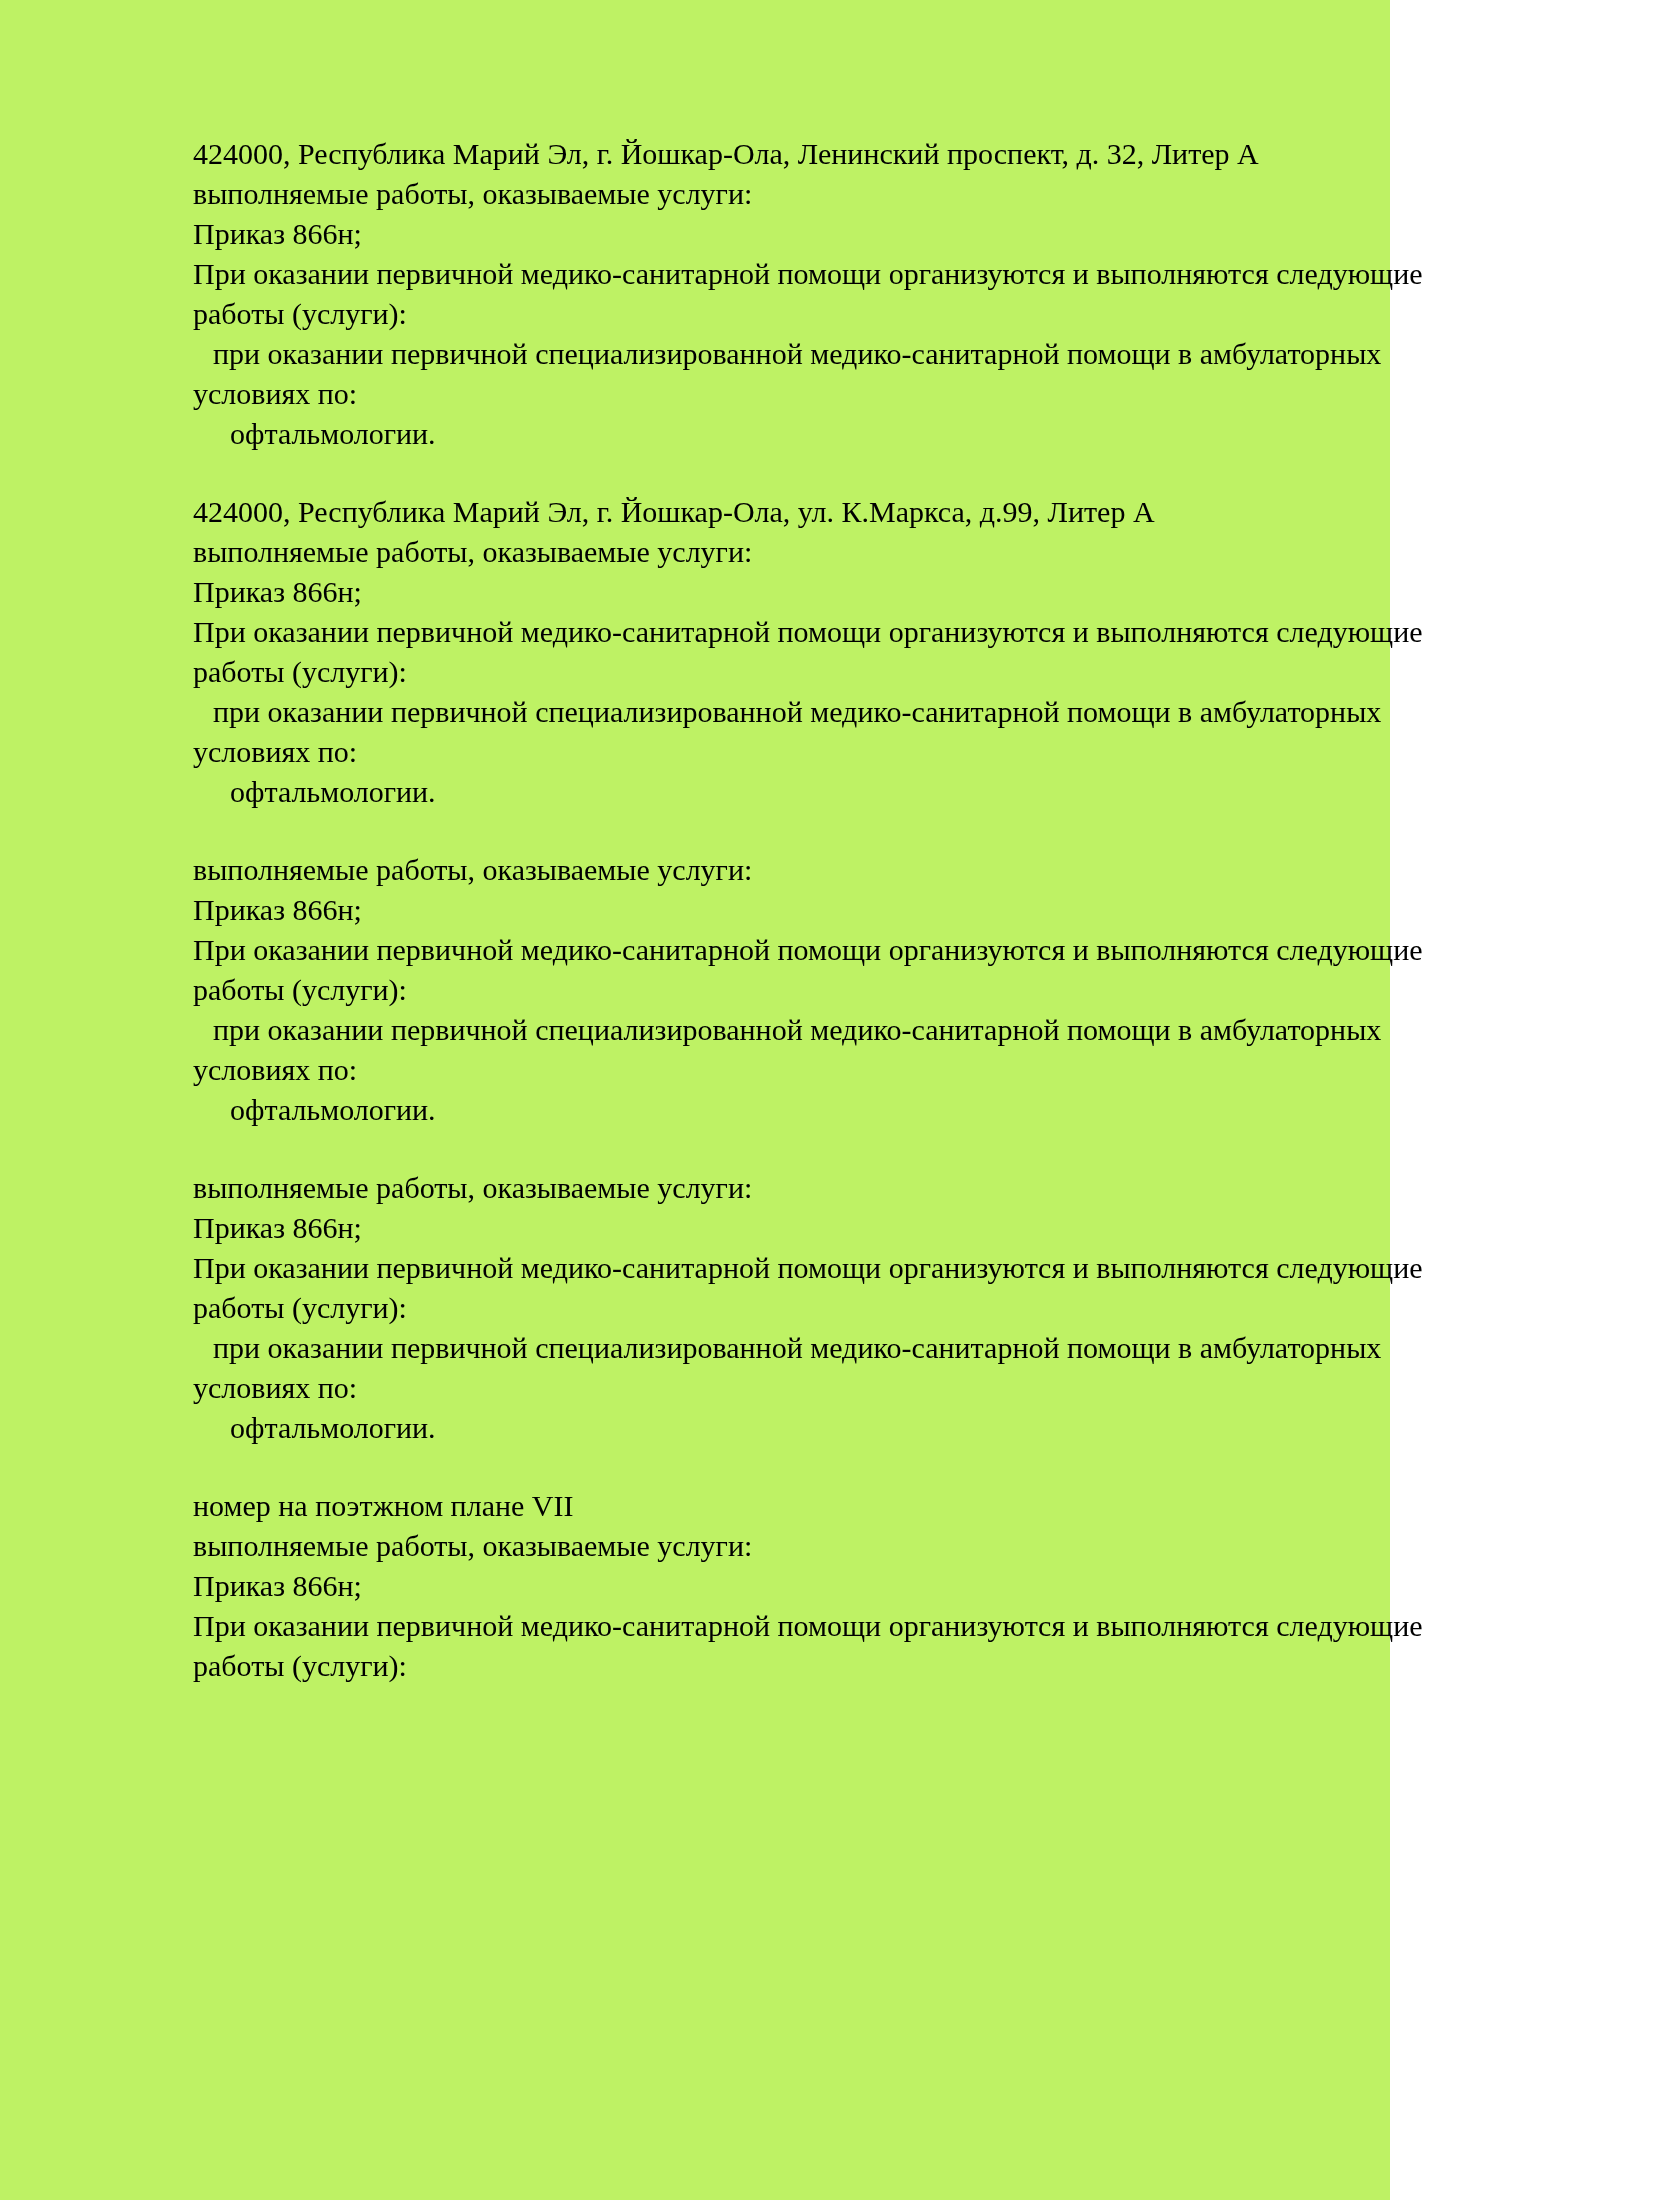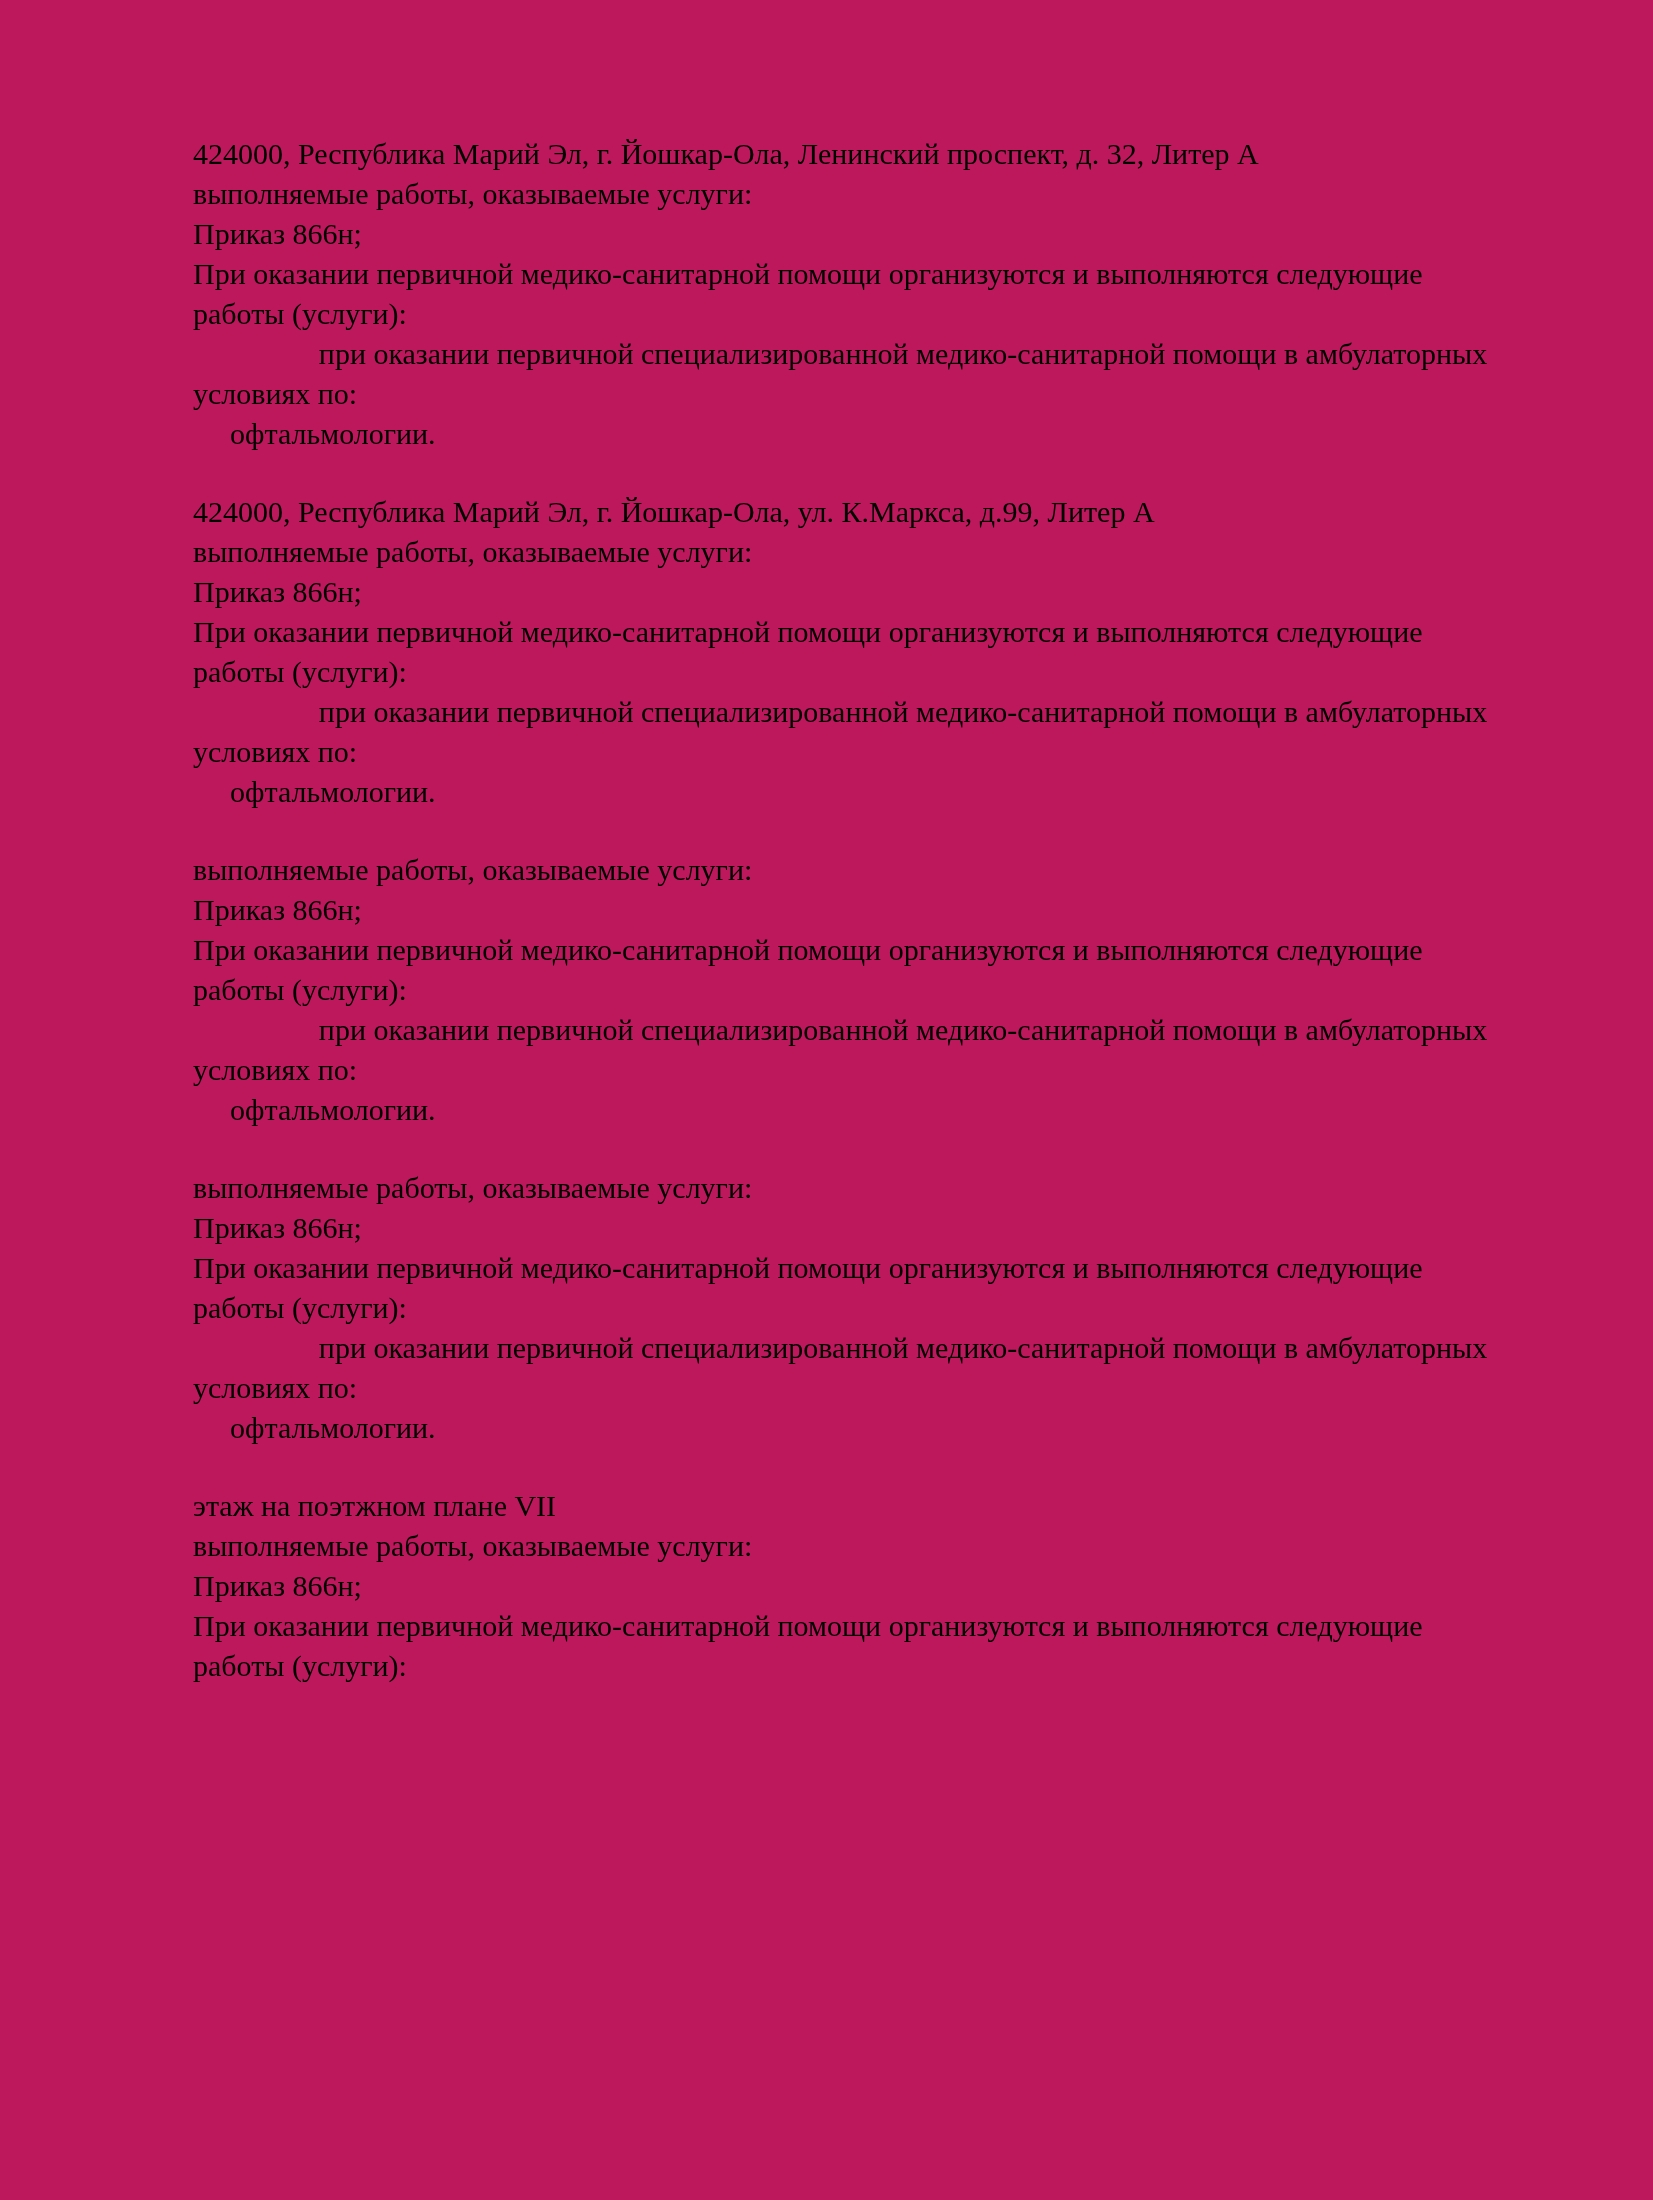--- a/index.html
+++ b/index.html
@@ -9,24 +9,24 @@
   }
   body {
     width: 1653px;
     height: 2200px;
     overflow: hidden;
     font-family: "Liberation Serif", "DejaVu Serif", serif;
     color: #000000;
   }
   .page {
     box-sizing: border-box;
-    width: 1653px;
+    width: 1390px;
     height: 2200px;
     padding: 134px 60px 0 193px;
-    background: #be185d;
+    background: #bef264;
   }
   .block {
     margin: 0;
   }
   .block + .block {
     margin-top: 38px; 
   }
   .line {
     font-size: 30px;
     line-height: 40px;
@@ -75,20 +75,20 @@
       <div class="block">
         <div class="line indent-0">выполняемые работы, оказываемые услуги:</div>
         <div class="line indent-0">Приказ 866н;</div>
         <div class="line indent-0">При оказании первичной медико-санитарной помощи организуются и выполняются следующие</div>
         <div class="line indent-0">работы (услуги):</div>
         <div class="line indent-1">при оказании первичной специализированной медико-санитарной помощи в амбулаторных</div>
         <div class="line indent-0">условиях по:</div>
         <div class="line indent-2">офтальмологии.</div>
       </div>
       <div class="block">
-        <div class="line indent-0">этаж на поэтжном плане VII</div>
+        <div class="line indent-0">номер на поэтжном плане VII</div>
         <div class="line indent-0">выполняемые работы, оказываемые услуги:</div>
         <div class="line indent-0">Приказ 866н;</div>
         <div class="line indent-0">При оказании первичной медико-санитарной помощи организуются и выполняются следующие</div>
         <div class="line indent-0">работы (услуги):</div>
       </div>
     </div>
 </div>
 
 </body></html>

